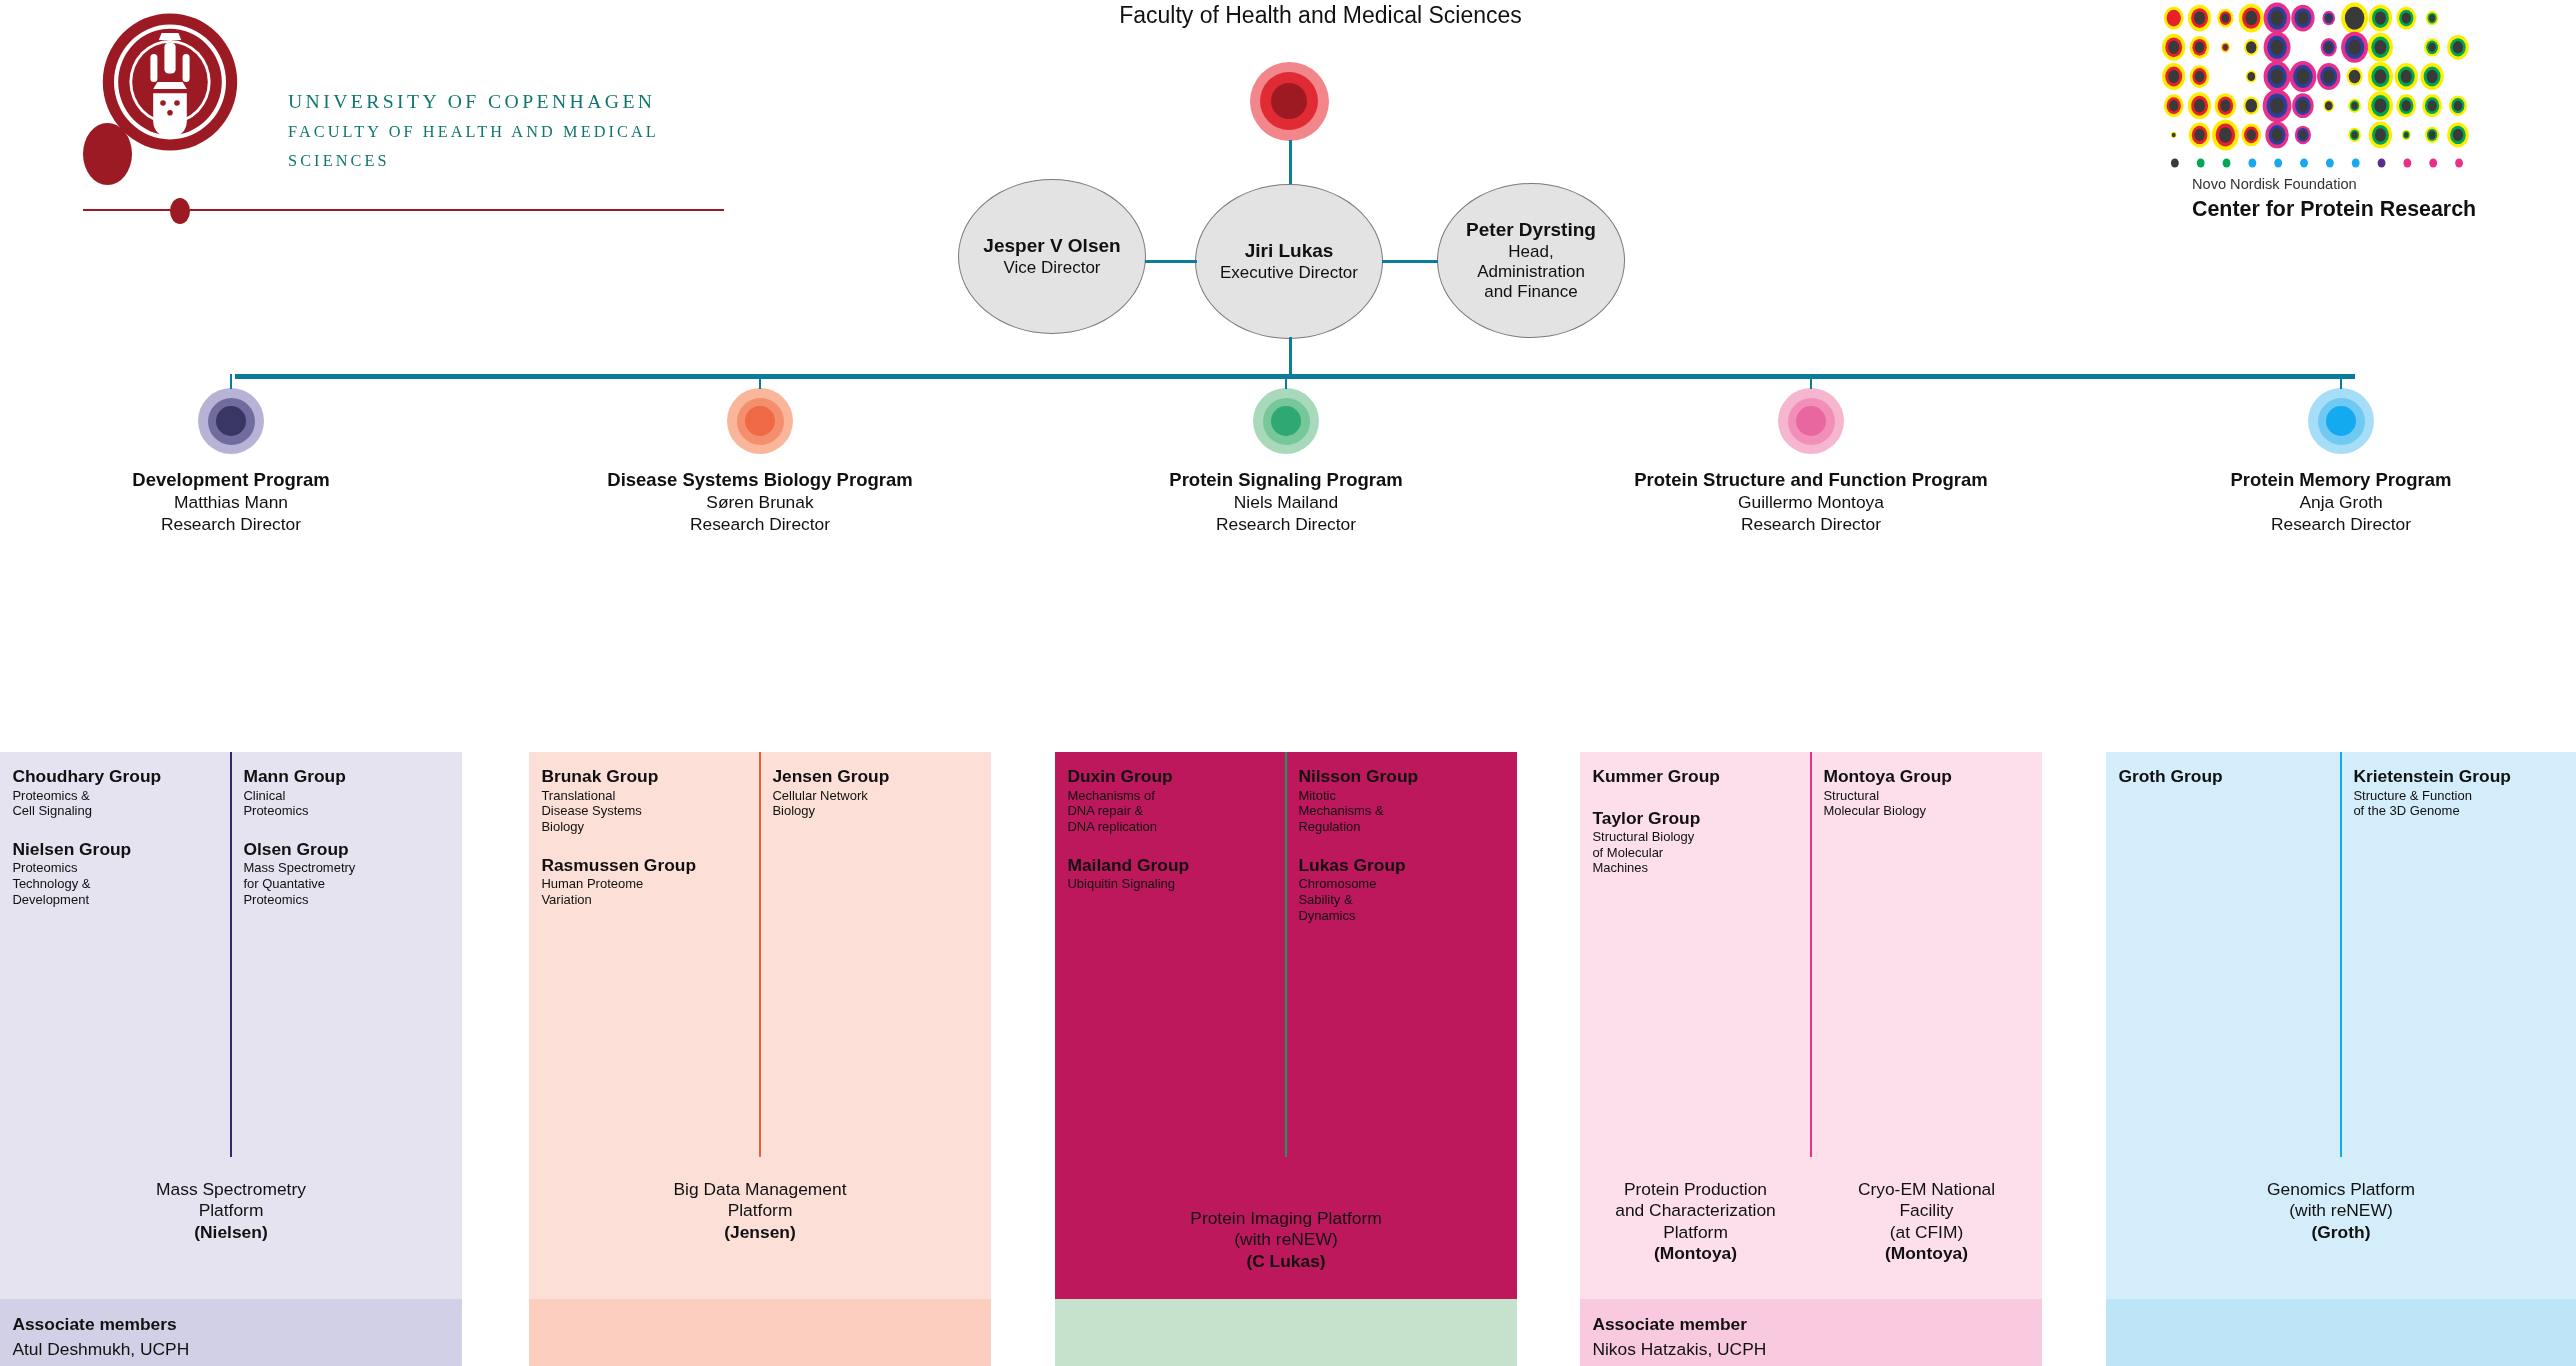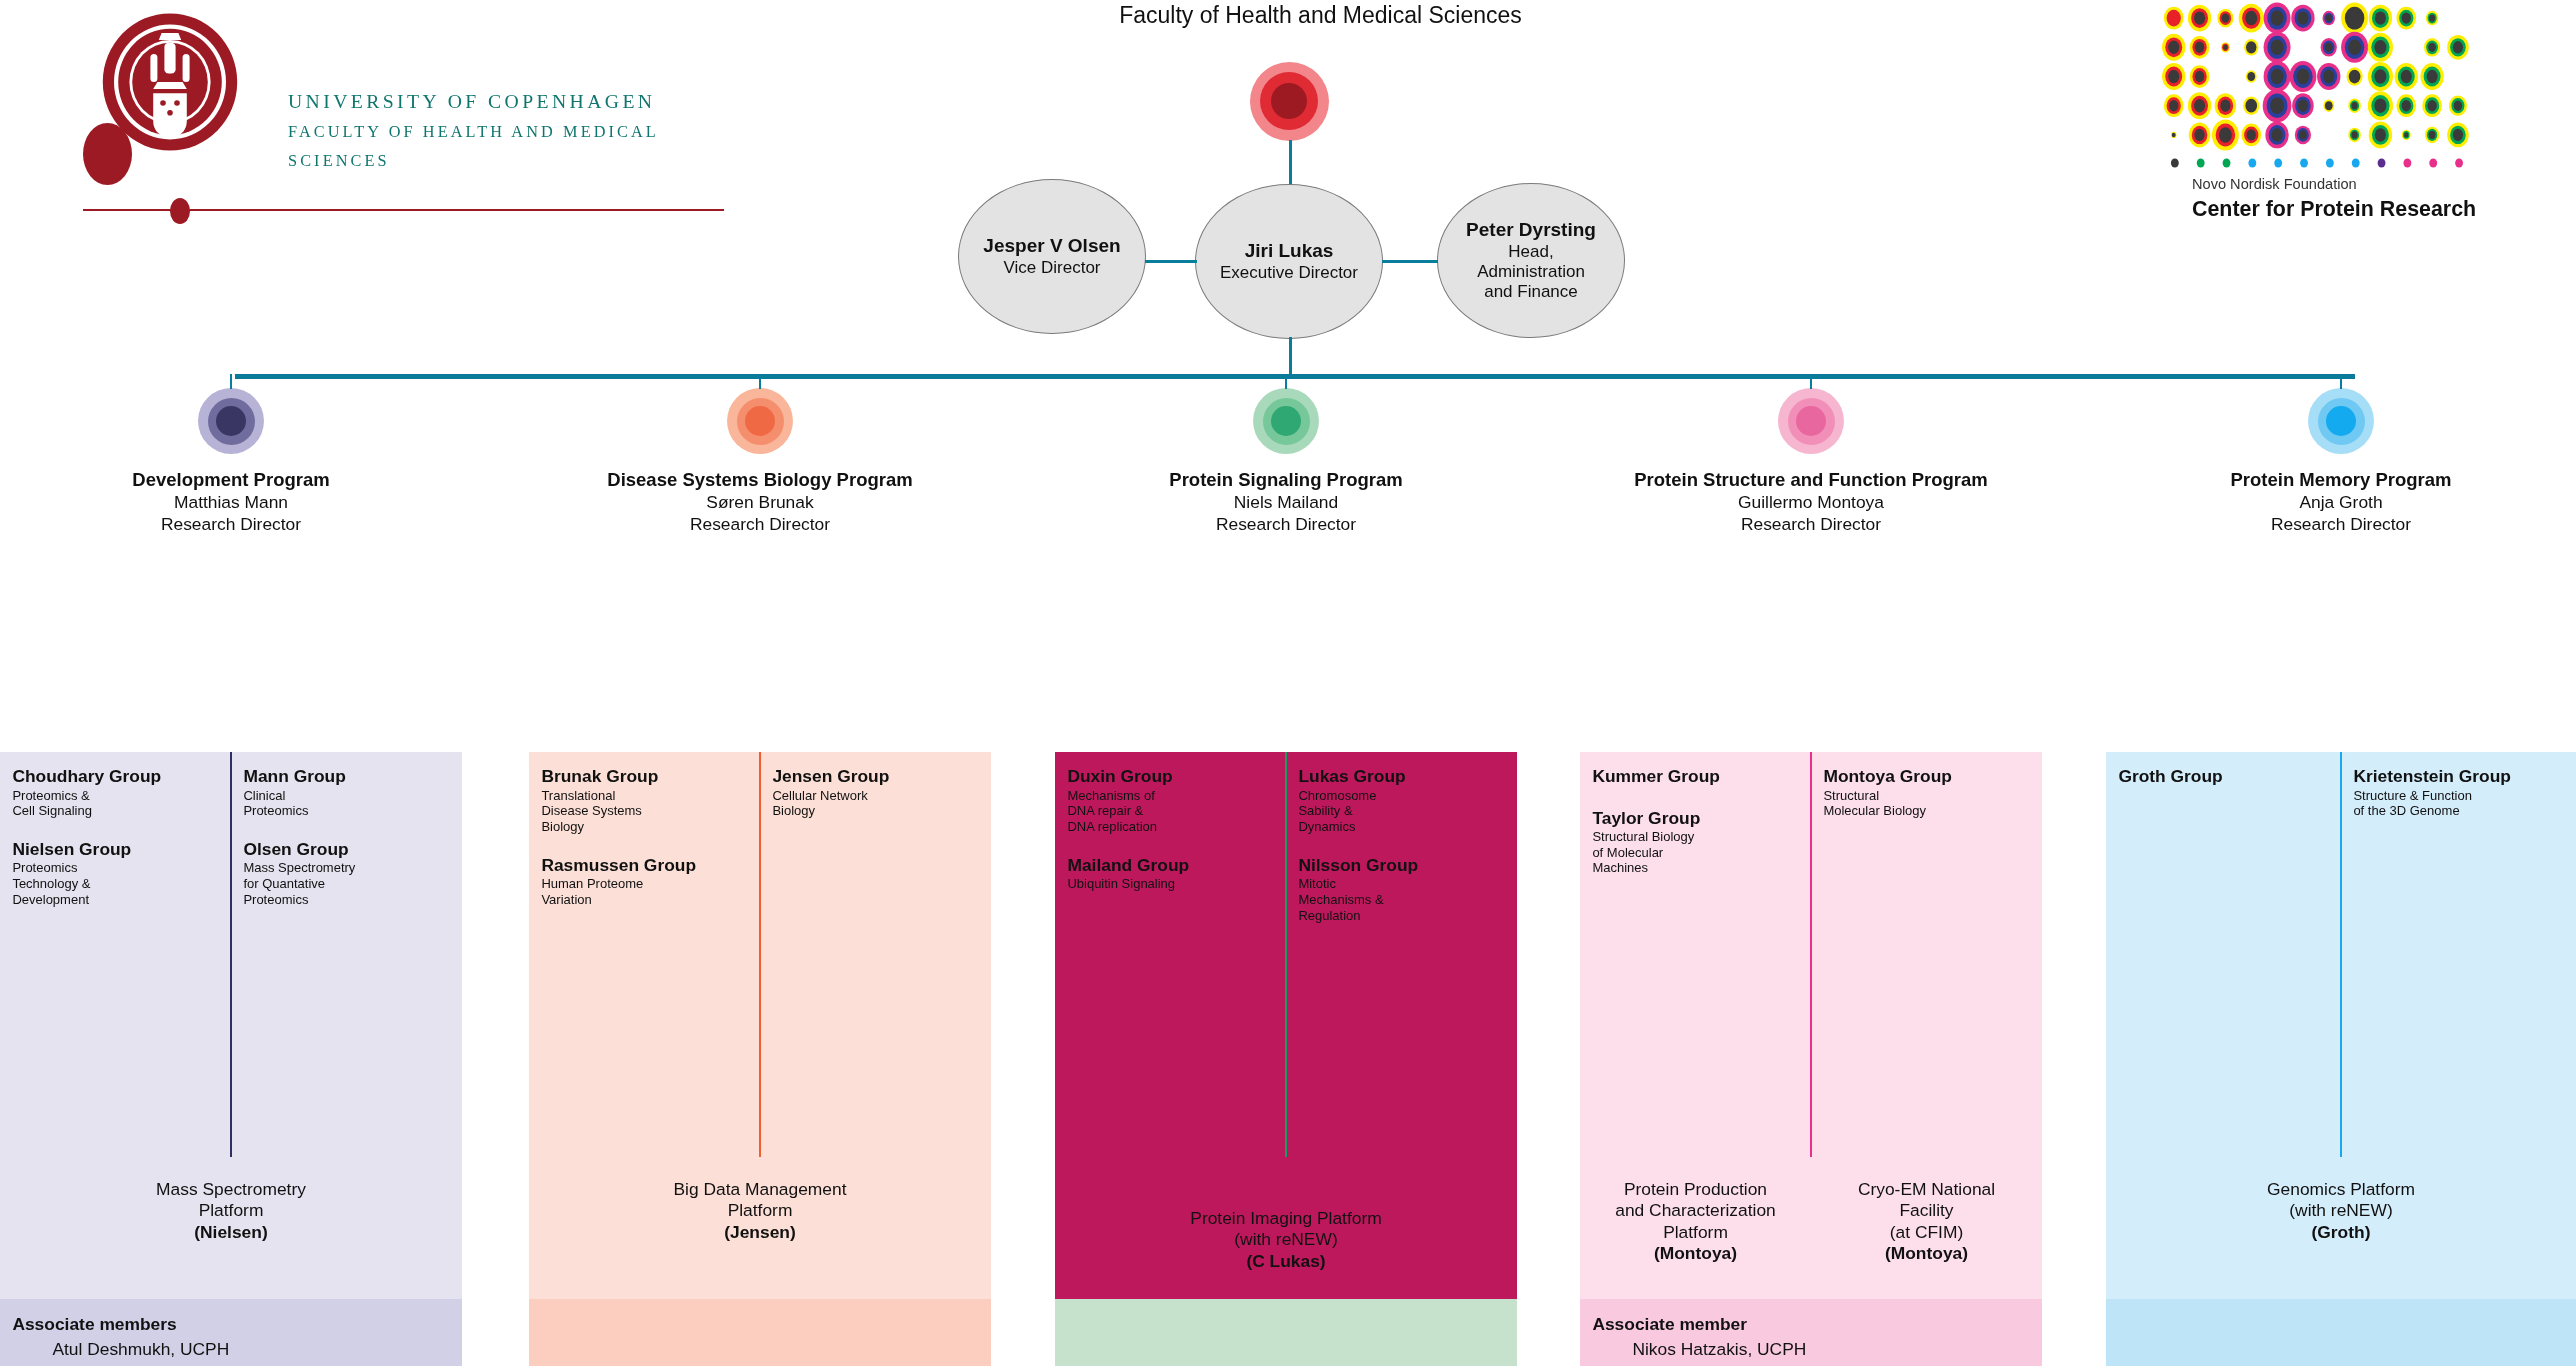--- a/index.html
+++ b/index.html
@@ -83,21 +83,21 @@
   .cols { display:flex; }
   .col { width:50%; padding: 0 9px 0 12.4px; }
   .grp { margin-bottom: 20px; }
   .grp .gname { font-weight:700; font-size:17.4px; line-height:1.22; }
   .grp .gdesc { font-size:13px; line-height:1.22; font-weight:400; }
   .platform { text-align:center; font-size:17.4px; line-height:1.24; padding: 0 5.6px; }
   .platform .bold { font-weight:700; }
 
   .assoc-block { padding: 15.7px 12.4px 0 12.4px; }
   .assoc-block .atitle { font-weight:700; font-size:17.4px; margin-bottom:5.6px; }
-  .assoc-block .aitem { font-size:17.4px; line-height:1.0; margin-bottom:12.4px;margin-left:40px; }
+  .assoc-block .aitem { font-size:17.4px; line-height:1.0; margin-bottom:12.4px; }
 </style>
 </head>
 <body>
 
 <div id="ucph-logo">
   <svg class="seal" viewBox="0 0 100 100">
     <ellipse cx="50" cy="50" rx="48" ry="49" fill="#9c1a23"></ellipse>
     <ellipse cx="50" cy="50" rx="40" ry="41" fill="#fff"></ellipse>
     <ellipse cx="50" cy="50" rx="37" ry="38" fill="#9c1a23"></ellipse>
     <ellipse cx="50" cy="50" rx="29" ry="30" fill="#fff"></ellipse>
@@ -479,33 +479,33 @@
             </div>
             <div class="grp">
               <div class="gname">Mailand Group</div>
               <div class="gdesc">
                 <div>Ubiquitin Signaling</div>
               </div>
             </div>
           </div>
           <div class="col">
             <div class="grp">
+              <div class="gname">Nilsson Group</div>
+              <div class="gdesc">
+                <div>Mitotic</div>
+                <div>Mechanisms &amp;</div>
+                <div>Regulation</div>
+              </div>
+            </div>
+            <div class="grp">
               <div class="gname">Lukas Group</div>
               <div class="gdesc">
                 <div>Chromosome</div>
                 <div>Sability &amp;</div>
                 <div>Dynamics</div>
-              </div>
-            </div>
-            <div class="grp">
-              <div class="gname">Nilsson Group</div>
-              <div class="gdesc">
-                <div>Mitotic</div>
-                <div>Mechanisms &amp;</div>
-                <div>Regulation</div>
               </div>
             </div>
           </div>
         </div>
         <div style="position: absolute; left: 0px; right: 0px; top: 427px; display: flex;">
           <div class="platform" style="width: 100%; margin-top: 29px;">
             <div>Protein Imaging Platform</div>
             <div>(with reNEW)</div>
             <div class="bold">(C Lukas)</div>
           </div>

